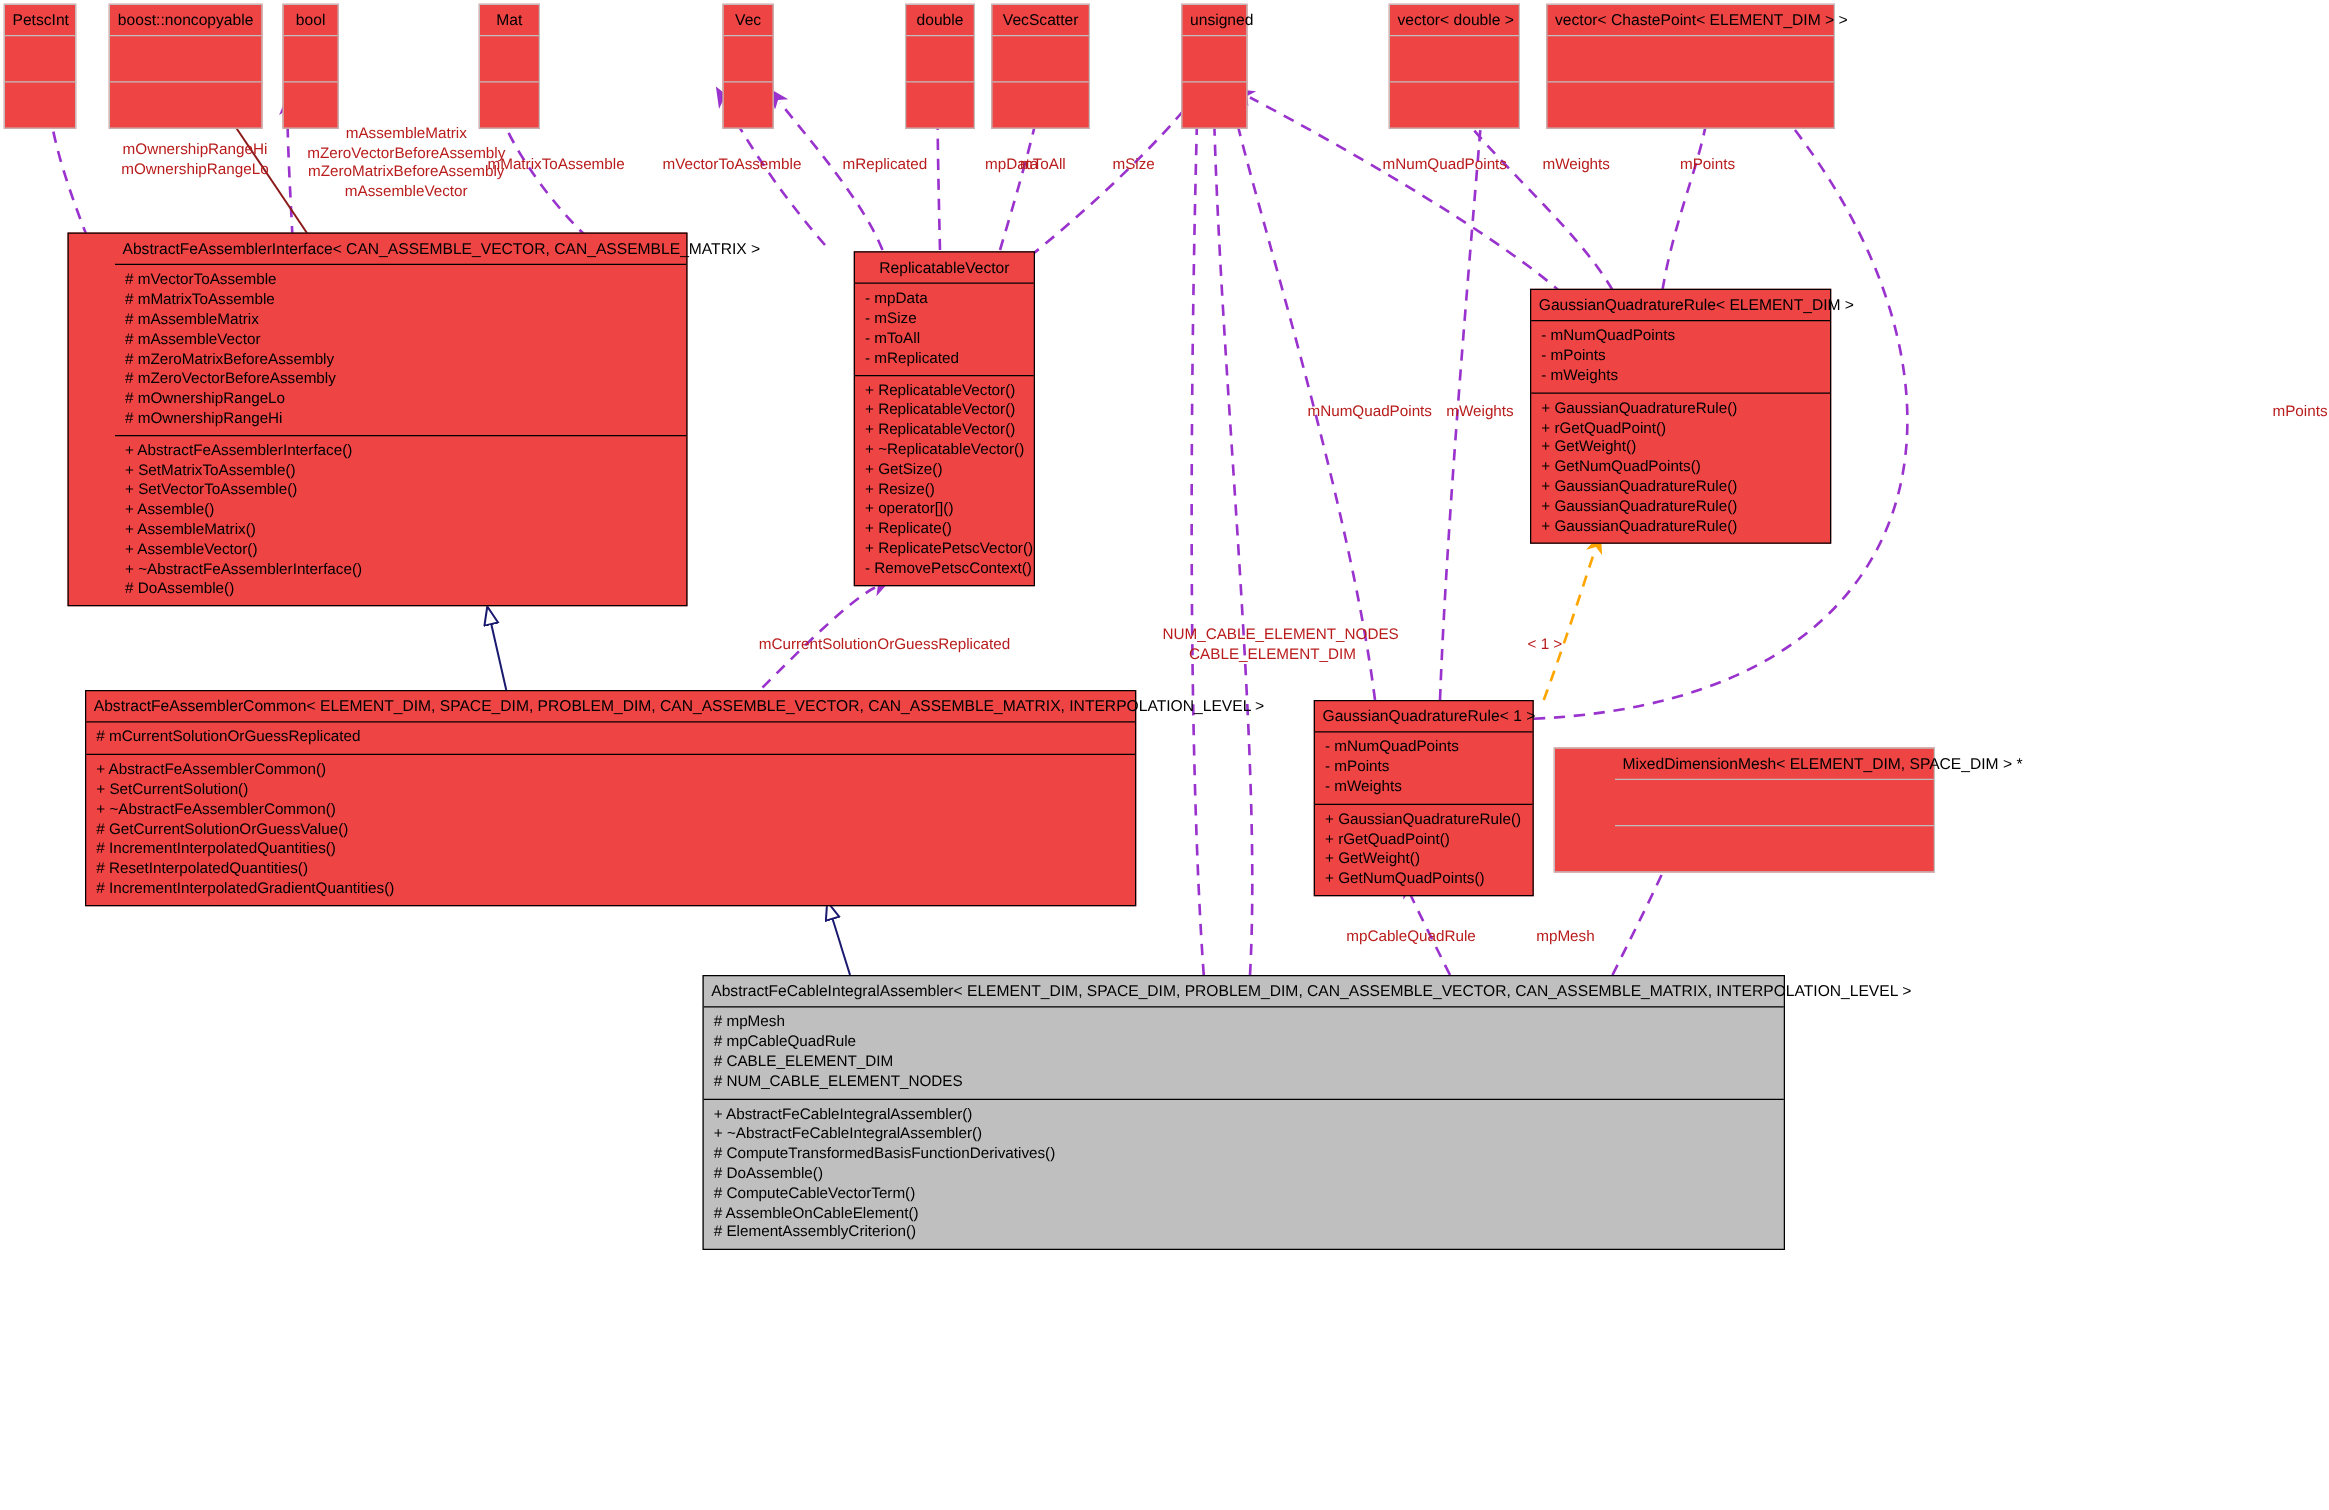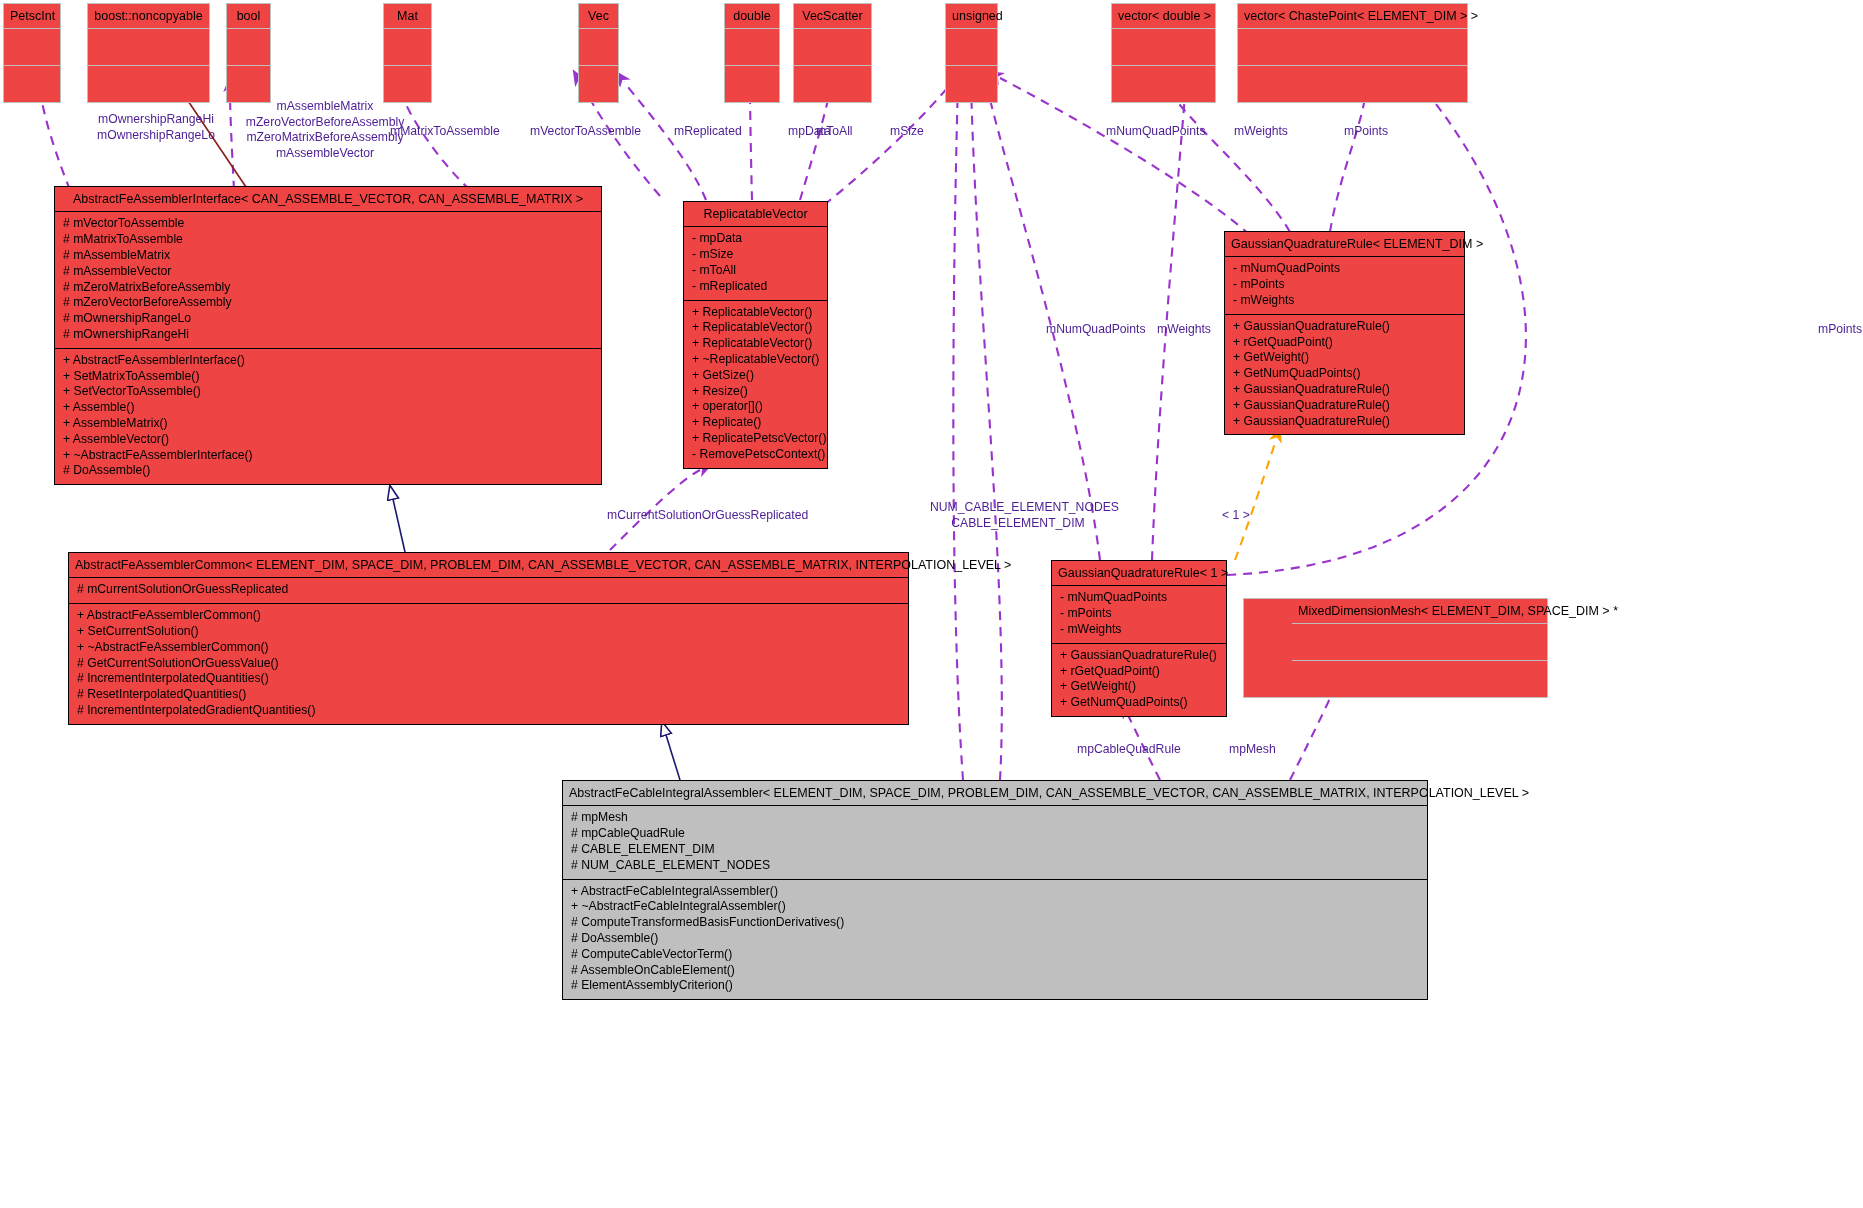--- a/index.html
+++ b/index.html
@@ -23,21 +23,21 @@
   .uml.solid .sect.divider, .uml.highlight .sect.divider{border-top:1px solid #000000;}
   .uml.faint .sect.divider{border-top:1px solid #bfbfbf;}
   .uml .sect .mem{
     font-size:12.2px;line-height:15.8px;white-space:nowrap;
     text-align:left;
   }
   .uml .empty{height:27px;}
   .uml.faint .empty{height:27px;}
   .edge-label{
     position:absolute;font-size:12.2px;line-height:15.5px;
-    white-space:nowrap;color:#4c1d95;
+    white-space:nowrap;color:#b91c1c;
   }
   .edge-label.ctr{text-align:center;}
 </style>
 </head>
 <body>
 
 <svg id="svg-layer" viewBox="0 0 1863 1208" xmlns="http://www.w3.org/2000/svg">
   <defs>
     <marker id="arrOpenPurple" markerWidth="10" markerHeight="10" refX="1" refY="3.2" orient="auto" markerUnits="strokeWidth">
       <path d="M0,0 L8,3.2 L0,6.4 L2.2,3.2 z" fill="#9a32cd"></path>
@@ -210,21 +210,21 @@
   <div>NUM_CABLE_ELEMENT_NODES</div>
   <div>CABLE_ELEMENT_DIM</div>
 </div>
 
 <div class="edge-label" style="left:1222px;top:508px;">&lt; 1 &gt;</div>
 
 <div class="edge-label" style="left:1077px;top:742px;">mpCableQuadRule</div>
 
 <div class="edge-label" style="left:1229px;top:742px;">mpMesh</div>
 
-<div class="uml solid" style="left:54px;top:186px;width:548px;">
+<div class="uml solid" style="left:54px;top:186px;width:496px;padding-left:37px;">
   <div class="cname">AbstractFeAssemblerInterface&lt; CAN_ASSEMBLE_VECTOR, CAN_ASSEMBLE_MATRIX &gt;</div>
   <div class="sect">
     <div class="mem"># mVectorToAssemble</div>
     <div class="mem"># mMatrixToAssemble</div>
     <div class="mem"># mAssembleMatrix</div>
     <div class="mem"># mAssembleVector</div>
     <div class="mem"># mZeroMatrixBeforeAssembly</div>
     <div class="mem"># mZeroVectorBeforeAssembly</div>
     <div class="mem"># mOwnershipRangeLo</div>
     <div class="mem"># mOwnershipRangeHi</div>

